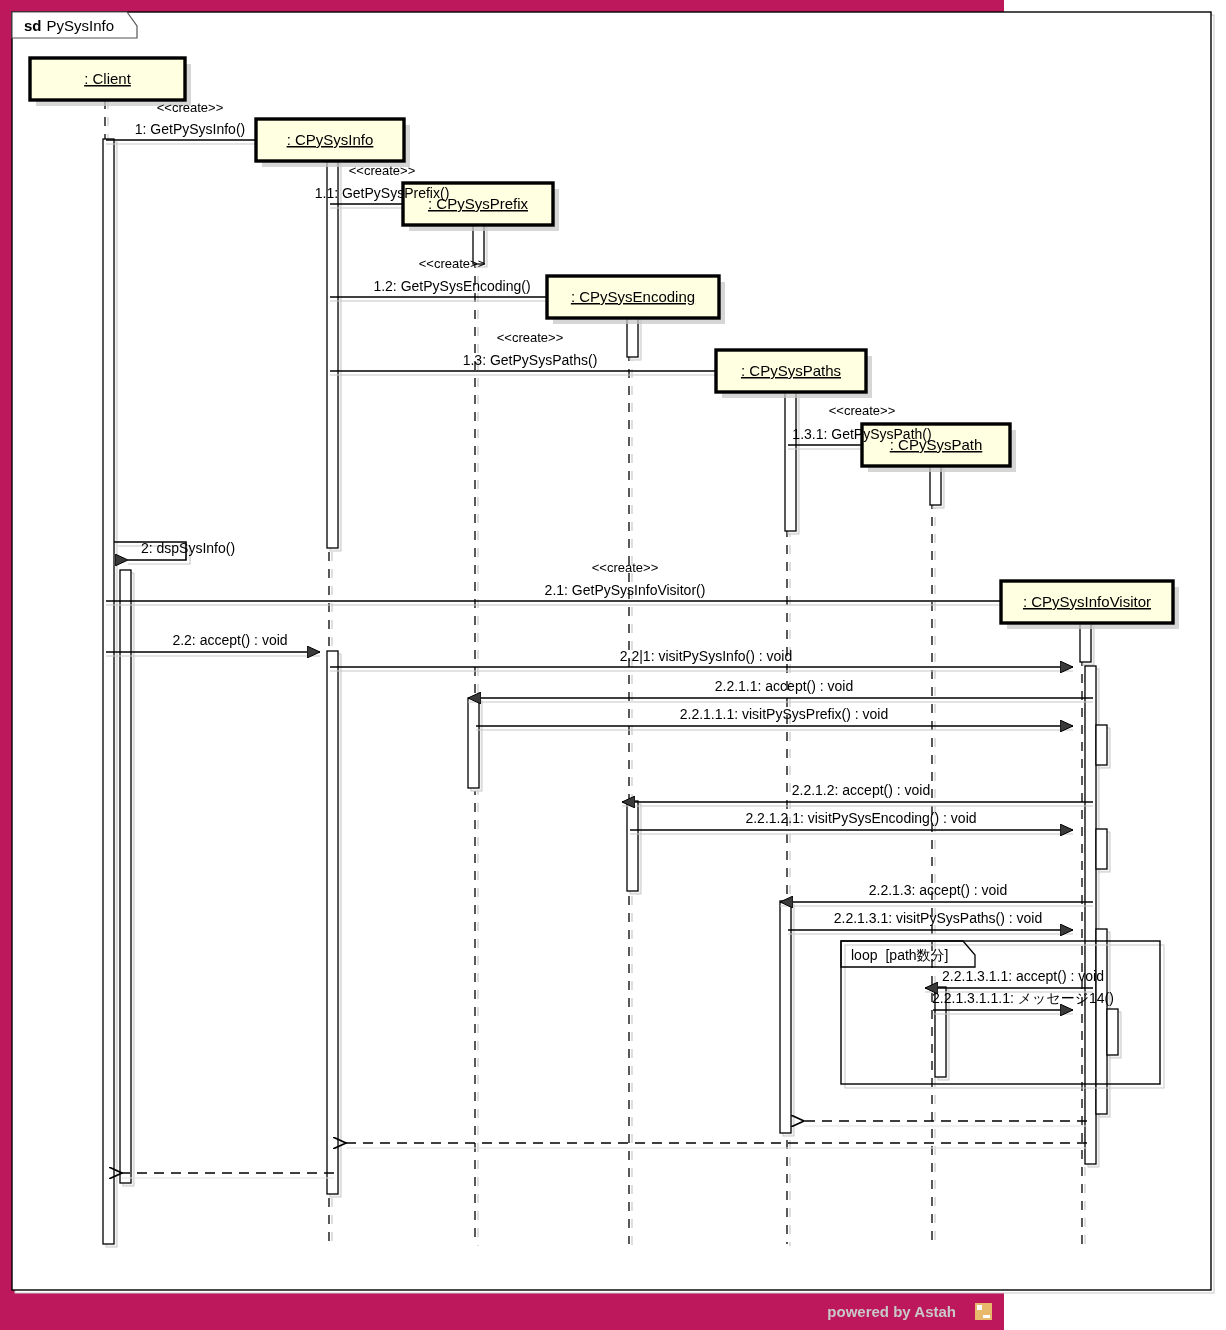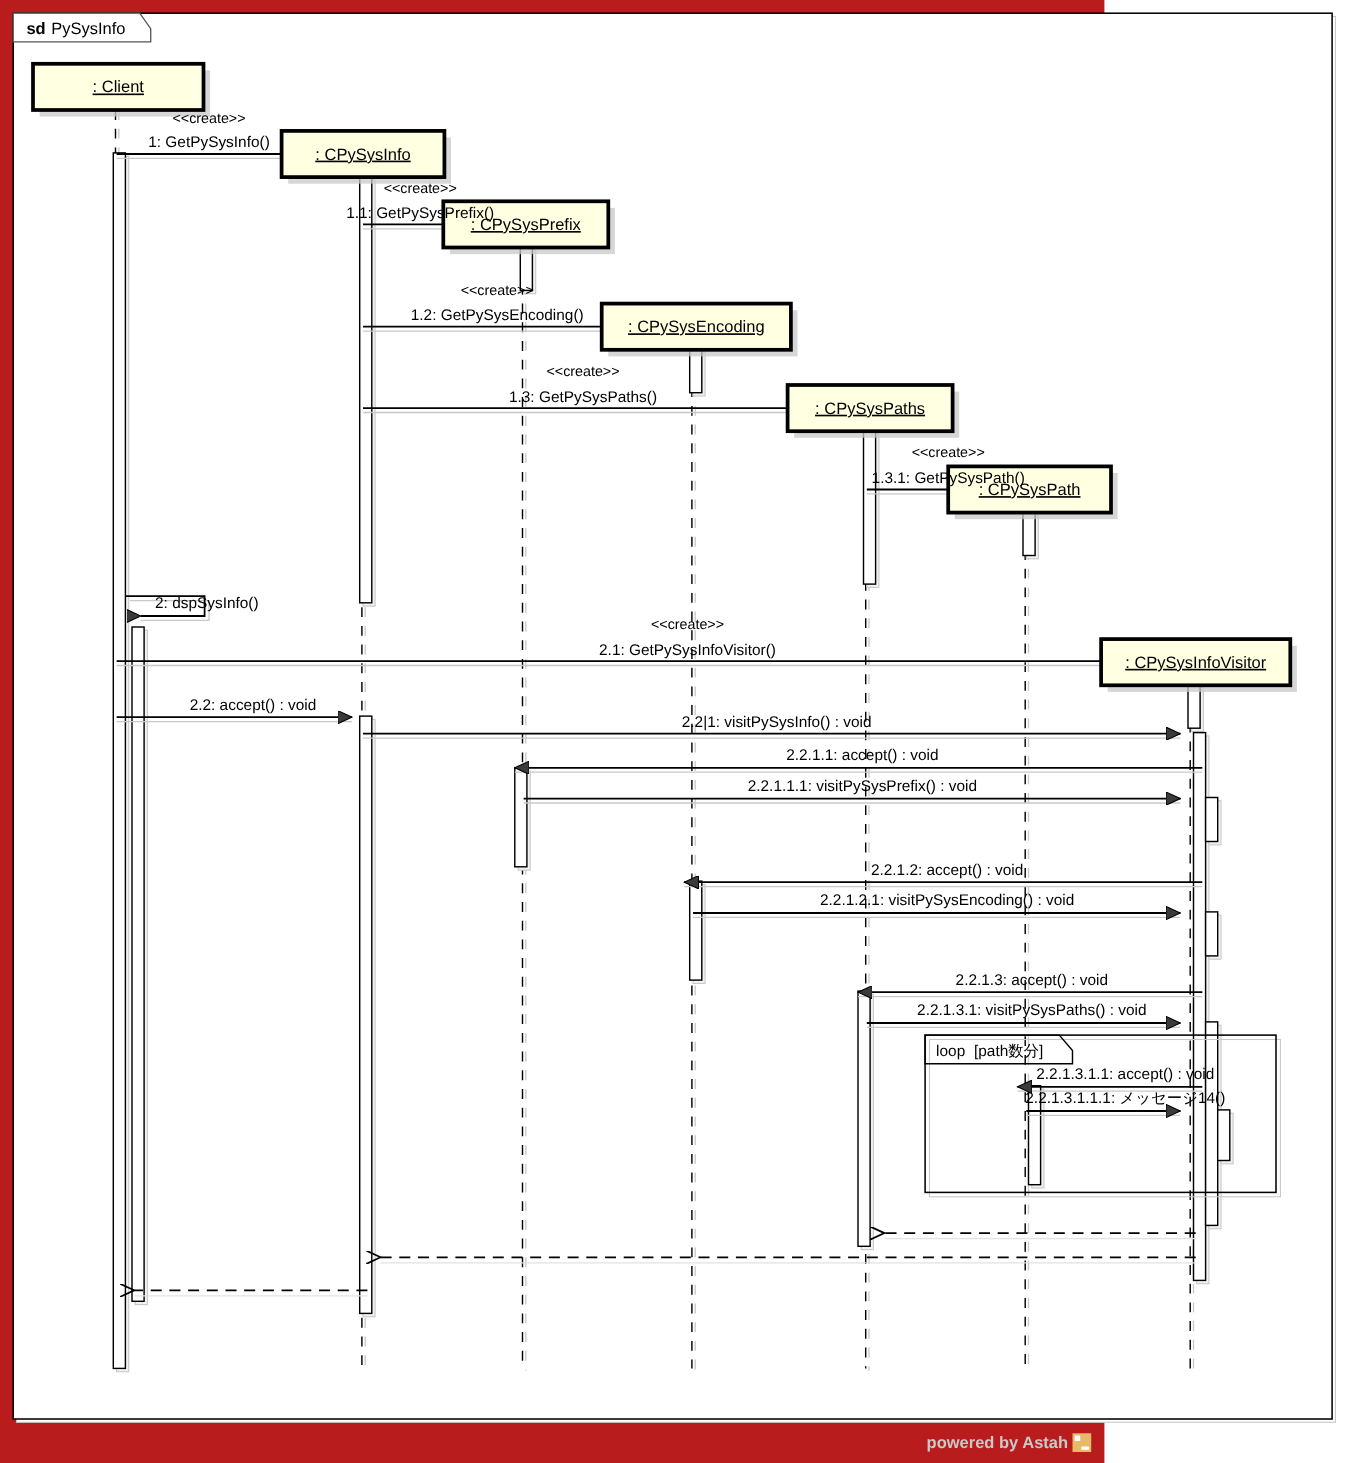--- a/index.html
+++ b/index.html
@@ -1,25 +1,25 @@
 <!DOCTYPE html>
 <html><head>
 <meta charset="utf-8">
 <style>
   html,body{margin:0;padding:0;background:#ffffff;}
   body{width:1226px;height:1330px;font-family:"Liberation Sans",sans-serif;overflow:hidden;}
-  #stage{position:relative;width:1004px;height:1330px;background:#b91c1c;}
+  #stage{position:relative;width:1004px;height:1330px;background:#be185d;}
   svg{position:absolute;left:0;top:0;}
   .diag-text{font-family:"Liberation Sans",sans-serif;font-size:14px;fill:#000;}
   .frame-label{font-family:"Liberation Sans",sans-serif;font-size:15px;fill:#000;}
   .frame-label tspan.kw{font-weight:bold;}
   .lifeline-name{font-family:"Liberation Sans",sans-serif;font-size:15px;fill:#000;text-decoration:underline;}
   .stereo{font-family:"Liberation Sans",sans-serif;font-size:13px;fill:#000;}
   .loop-lbl{font-family:"Liberation Sans",sans-serif;font-size:14px;fill:#000;}
-  .wm{position:absolute;right:12px;bottom:10px;display:flex;align-items:flex-start;gap:4px;
+  .wm{position:absolute;right:12px;bottom:10px;display:flex;align-items:flex-start;gap:19px;
       font-family:"Liberation Sans",sans-serif;font-size:15px;font-weight:bold;color:#c9c9c9;}
   .wm-logo{width:17px;height:17px;background:#e8b96a;position:relative;flex:0 0 auto;}
   .wm-logo:before{content:"";position:absolute;left:2px;top:2px;width:5px;height:5px;background:#fff;}
   .wm-logo:after{content:"";position:absolute;right:2px;bottom:2px;width:7px;height:3px;background:#fff;}
 </style>
 </head>
 <body>
 
 <div id="stage">
   <svg id="svg-root" width="1226" height="1330">

